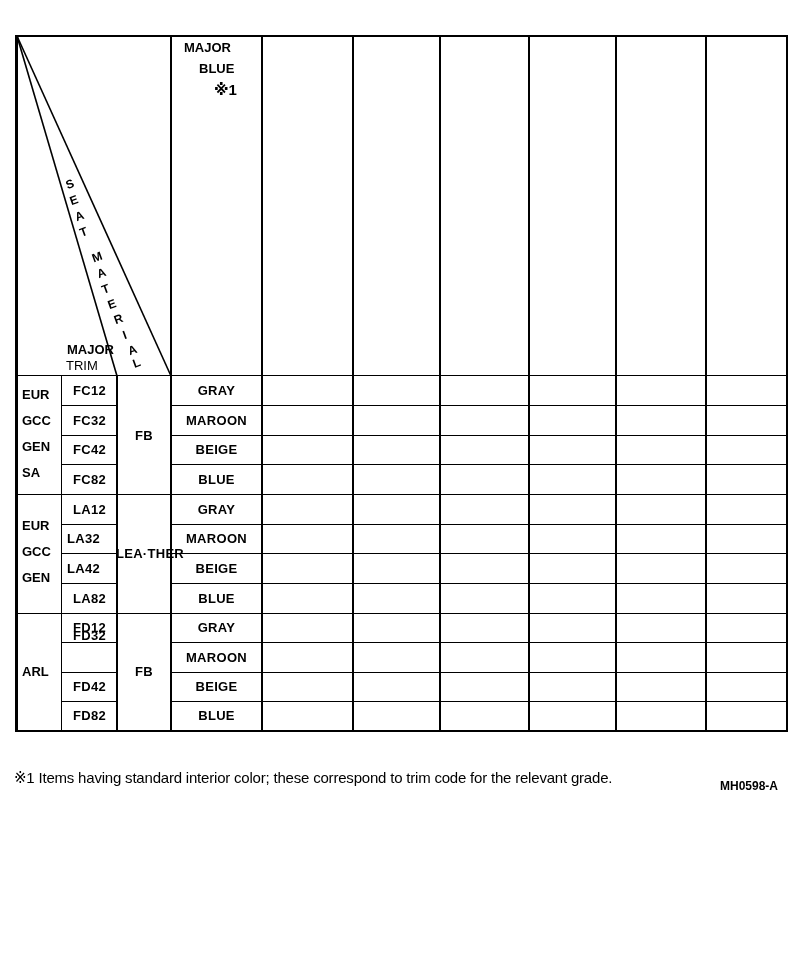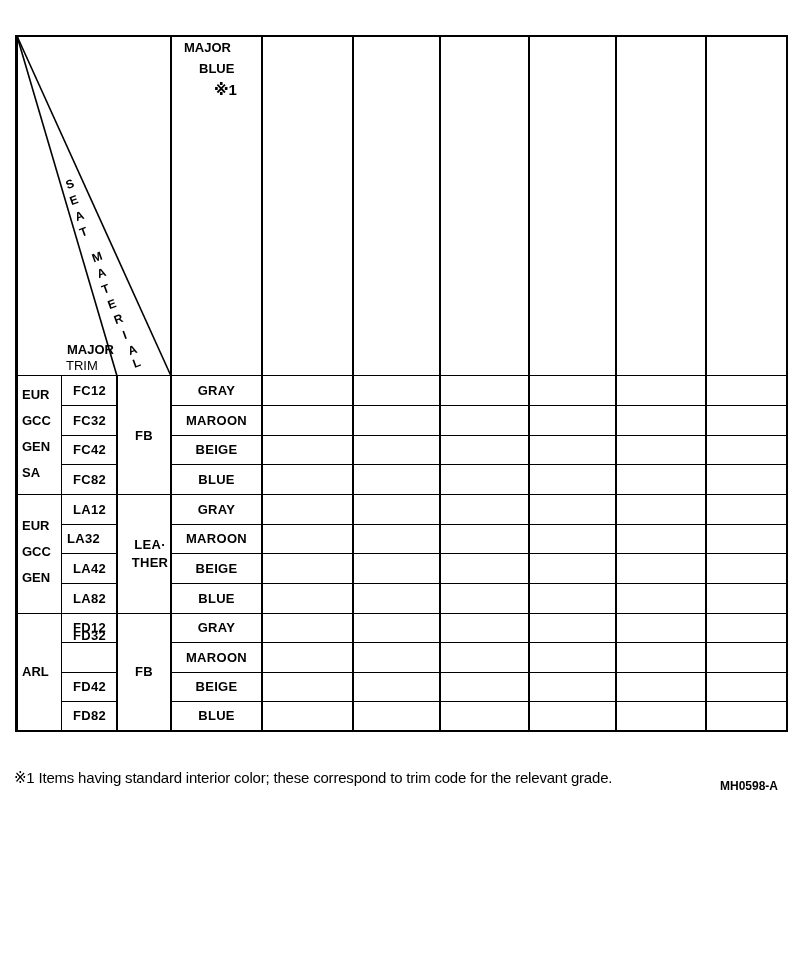--- a/index.html
+++ b/index.html
@@ -105,23 +105,23 @@
   <div class="cell" style="left:172px;top:435px;width:89px;height:29px">BEIGE</div>
   <div class="cell" style="left:172px;top:464px;width:89px;height:30px">BLUE</div>
 
   <div class="region" style="left:16px;top:513px">
     <div>EUR</div>
     <div>GCC</div>
     <div>GEN</div>
   </div>
   <div class="cell" style="left:62px;top:494px;width:55px;height:30px">LA12</div>
   <div class="cell" style="left:56px;top:524px;width:55px;height:29px">LA32</div>
-  <div class="cell" style="left:62px;top:553px;width:55px;height:30px">LA42</div>
+  <div class="cell" style="left:56px;top:553px;width:55px;height:30px">LA42</div>
   <div class="cell" style="left:62px;top:583px;width:55px;height:30px">LA82</div>
-  <div class="cell" style="left:118px;top:494px;width:64px;height:119px;flex-direction:column;line-height:18px">
+  <div class="cell" style="left:118px;top:494px;width:64px;height:119px;flex-direction:row;line-height:18px">
     <div>LEA·</div>
     <div>THER</div>
   </div>
   <div class="cell" style="left:172px;top:494px;width:89px;height:30px">GRAY</div>
   <div class="cell" style="left:172px;top:524px;width:89px;height:29px">MAROON</div>
   <div class="cell" style="left:172px;top:553px;width:89px;height:30px">BEIGE</div>
   <div class="cell" style="left:172px;top:583px;width:89px;height:30px">BLUE</div>
 
   <div class="region" style="left:16px;top:659px">
     <div>ARL</div>

